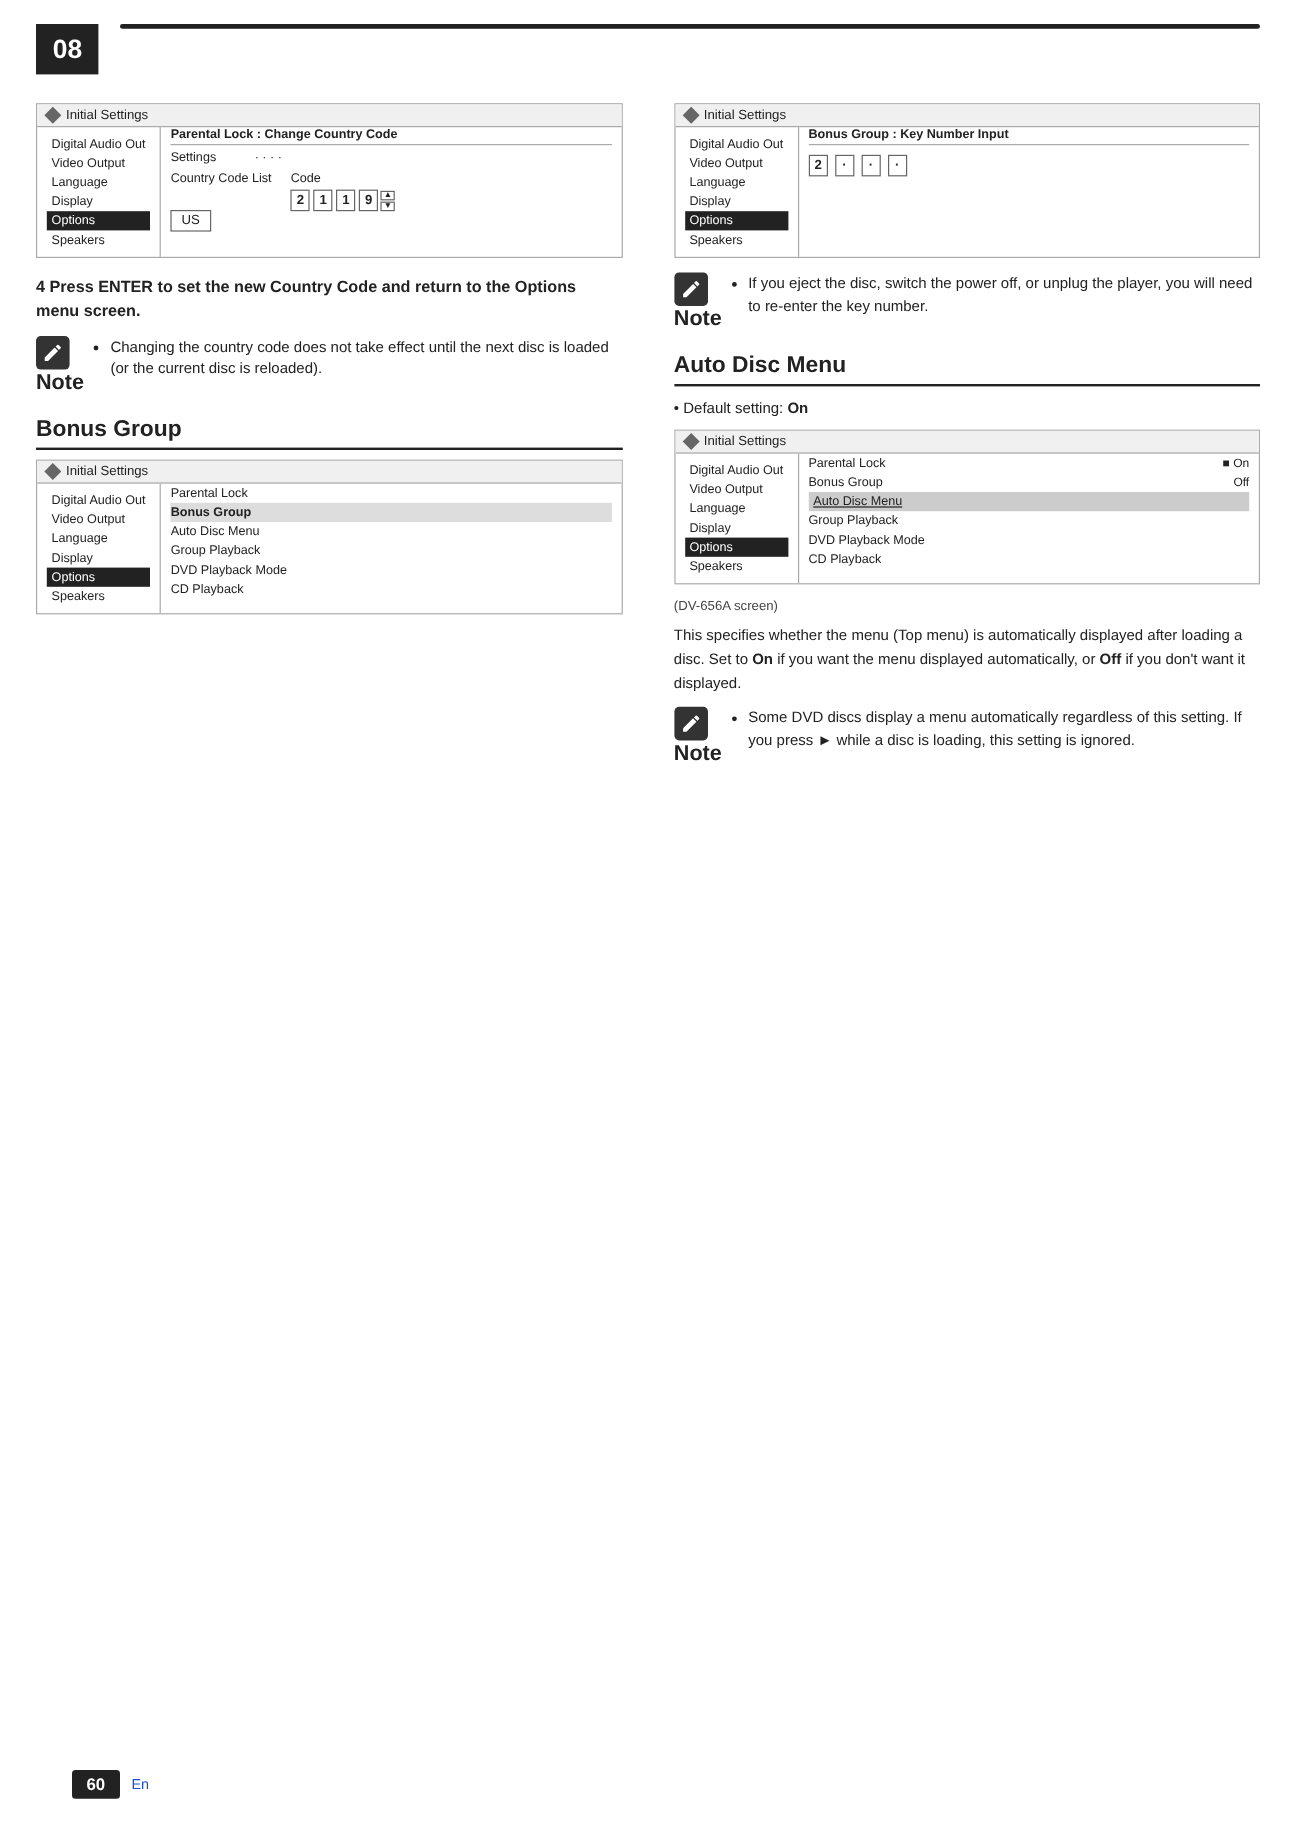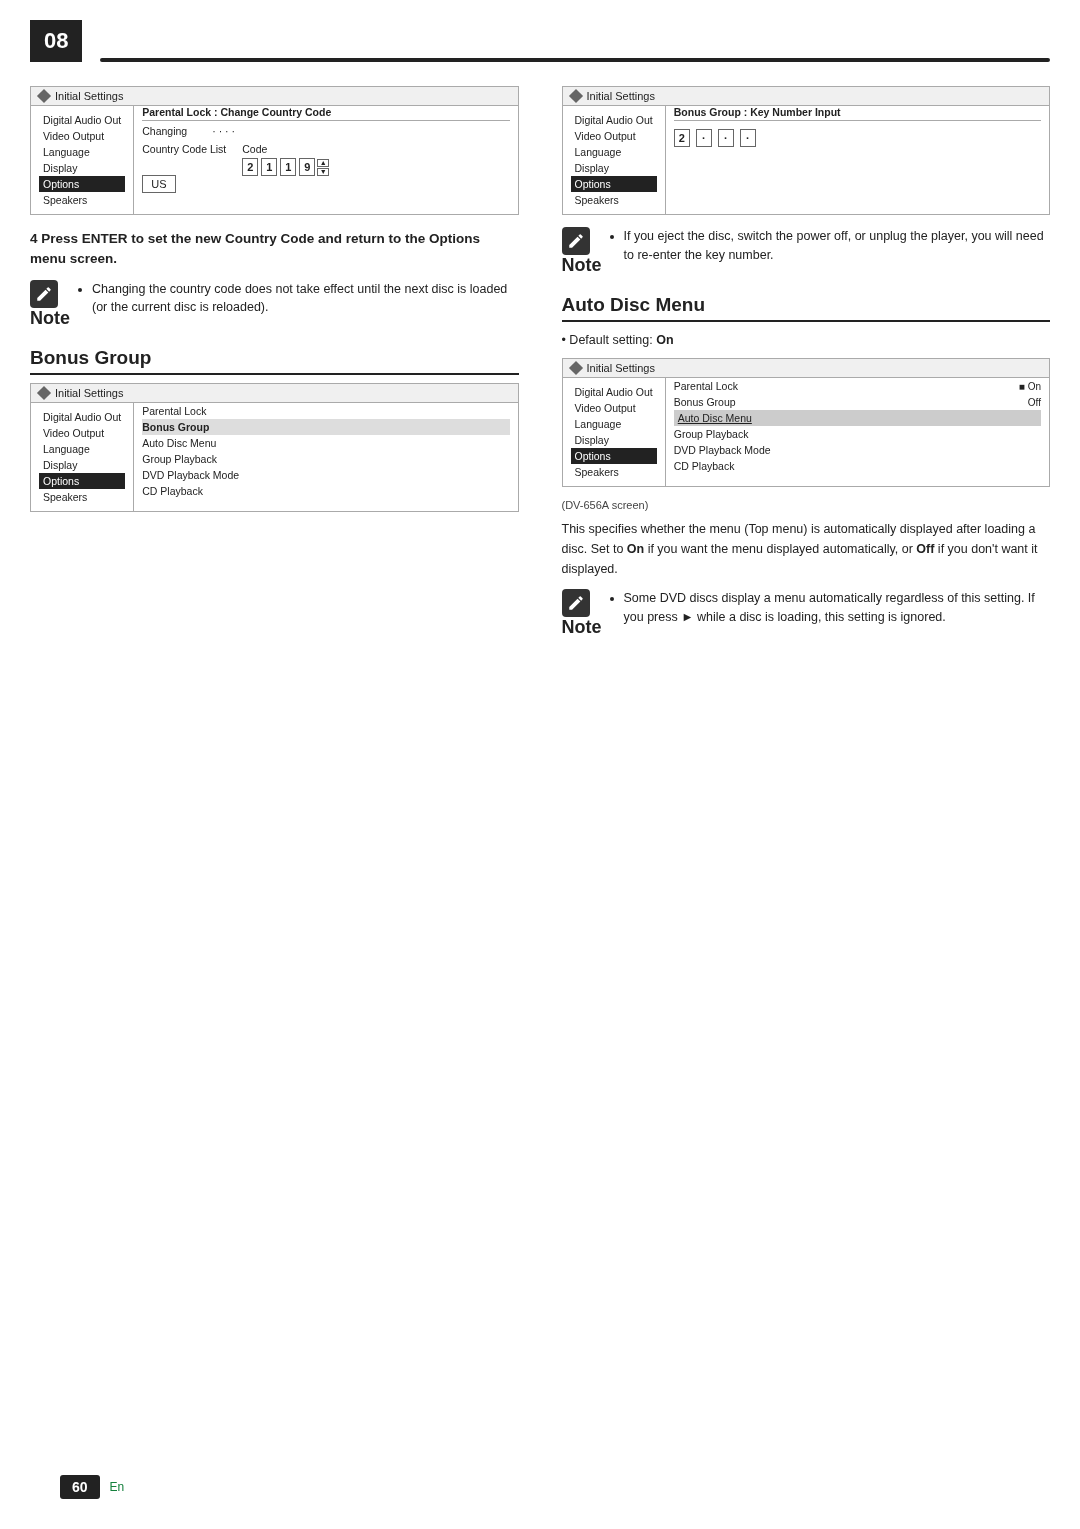--- a/index.html
+++ b/index.html
@@ -9,21 +9,21 @@
       font-size: 13px;
       color: #222;
       width: 1080px;
       min-height: 1529px;
       position: relative;
     }
 
     
     .header {
       display: flex;
-      align-items: flex-end;
+      align-items: flex-start;
       margin: 20px 30px 0 30px;
     }
     .header-number {
       background: #222;
       color: #fff;
       font-size: 22px;
       font-weight: bold;
       padding: 8px 14px;
       display: flex;
       align-items: center;
@@ -234,21 +234,21 @@
     .page-number-box {
       background: #222;
       color: #fff;
       font-size: 14px;
       font-weight: bold;
       padding: 4px 12px;
       border-radius: 3px;
     }
     .lang-label {
       font-size: 12px;
-      color: #15803d;
+      color: #1d4ed8;
     }
 
     
     .bonus-input-row {
       display: flex;
       align-items: center;
       gap: 6px;
       margin-top: 8px;
     }
 
@@ -280,21 +280,21 @@
           <div>Digital Audio Out</div>
           <div>Video Output</div>
           <div>Language</div>
           <div>Display</div>
           <div class="selected">Options</div>
           <div>Speakers</div>
         </div>
         <div class="settings-content-col">
           <div class="settings-content-title">Parental Lock : Change Country Code</div>
           <div class="settings-row">
-            <span class="settings-label">Changing</span>
+            <span class="settings-label">Settings</span>
             <span class="settings-value">· · · ·</span>
           </div>
           <div class="settings-row" style="align-items:flex-start; margin-top:6px;">
             <div style="min-width:80px;">
               <div>Country Code List</div>
               <div style="border:1px solid #666; padding:2px 8px; margin-top:20px; font-size:11px; display:inline-block;">US</div>
             </div>
             <div style="margin-left:16px;">
               <div style="margin-bottom:3px;">Code</div>
               <div class="code-box">

